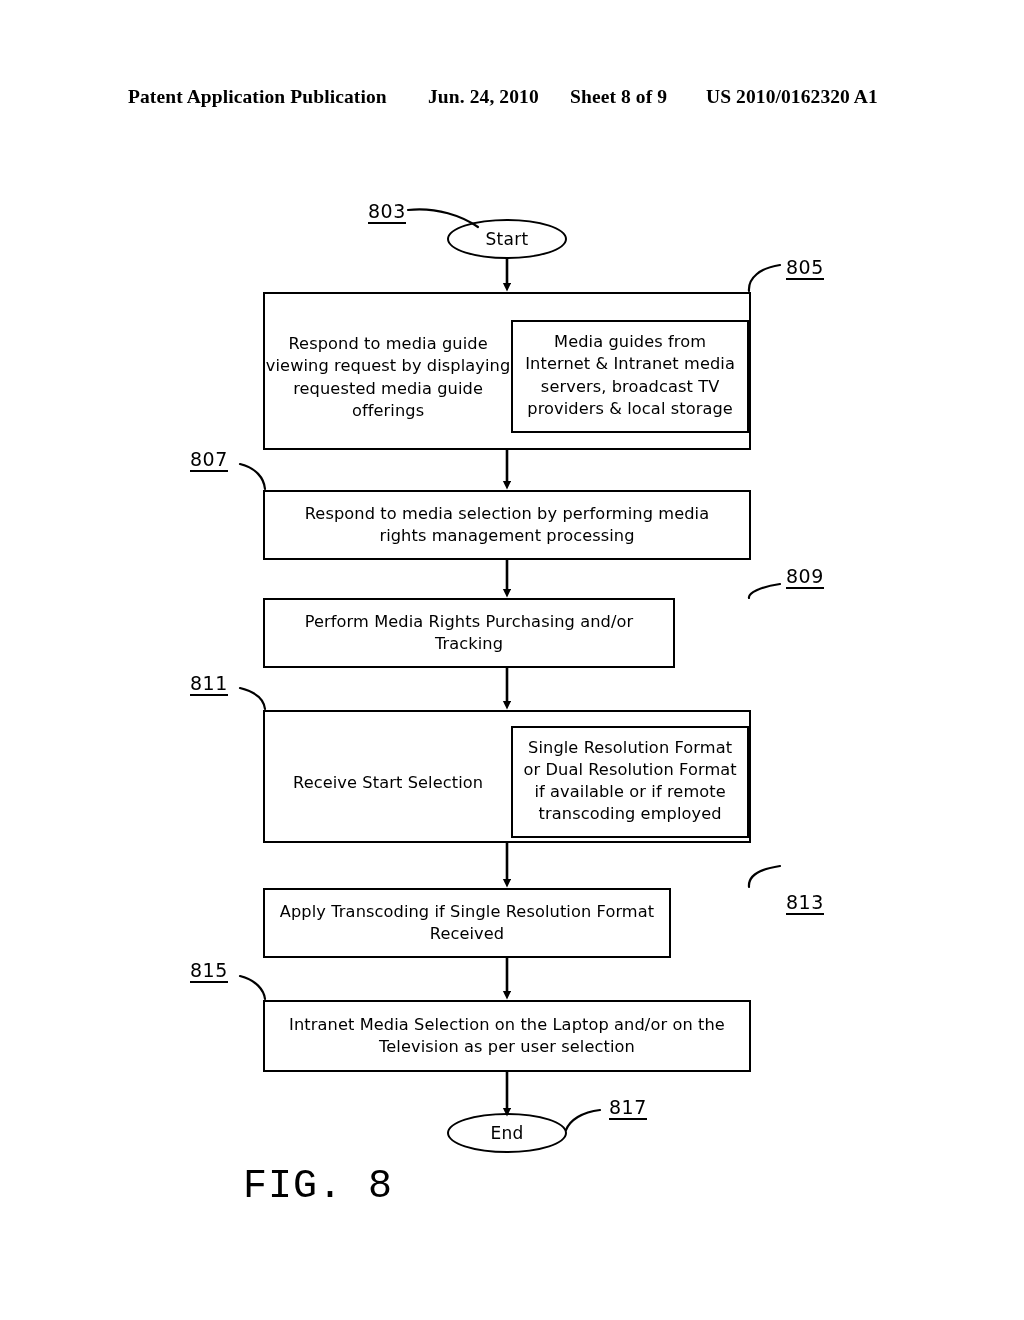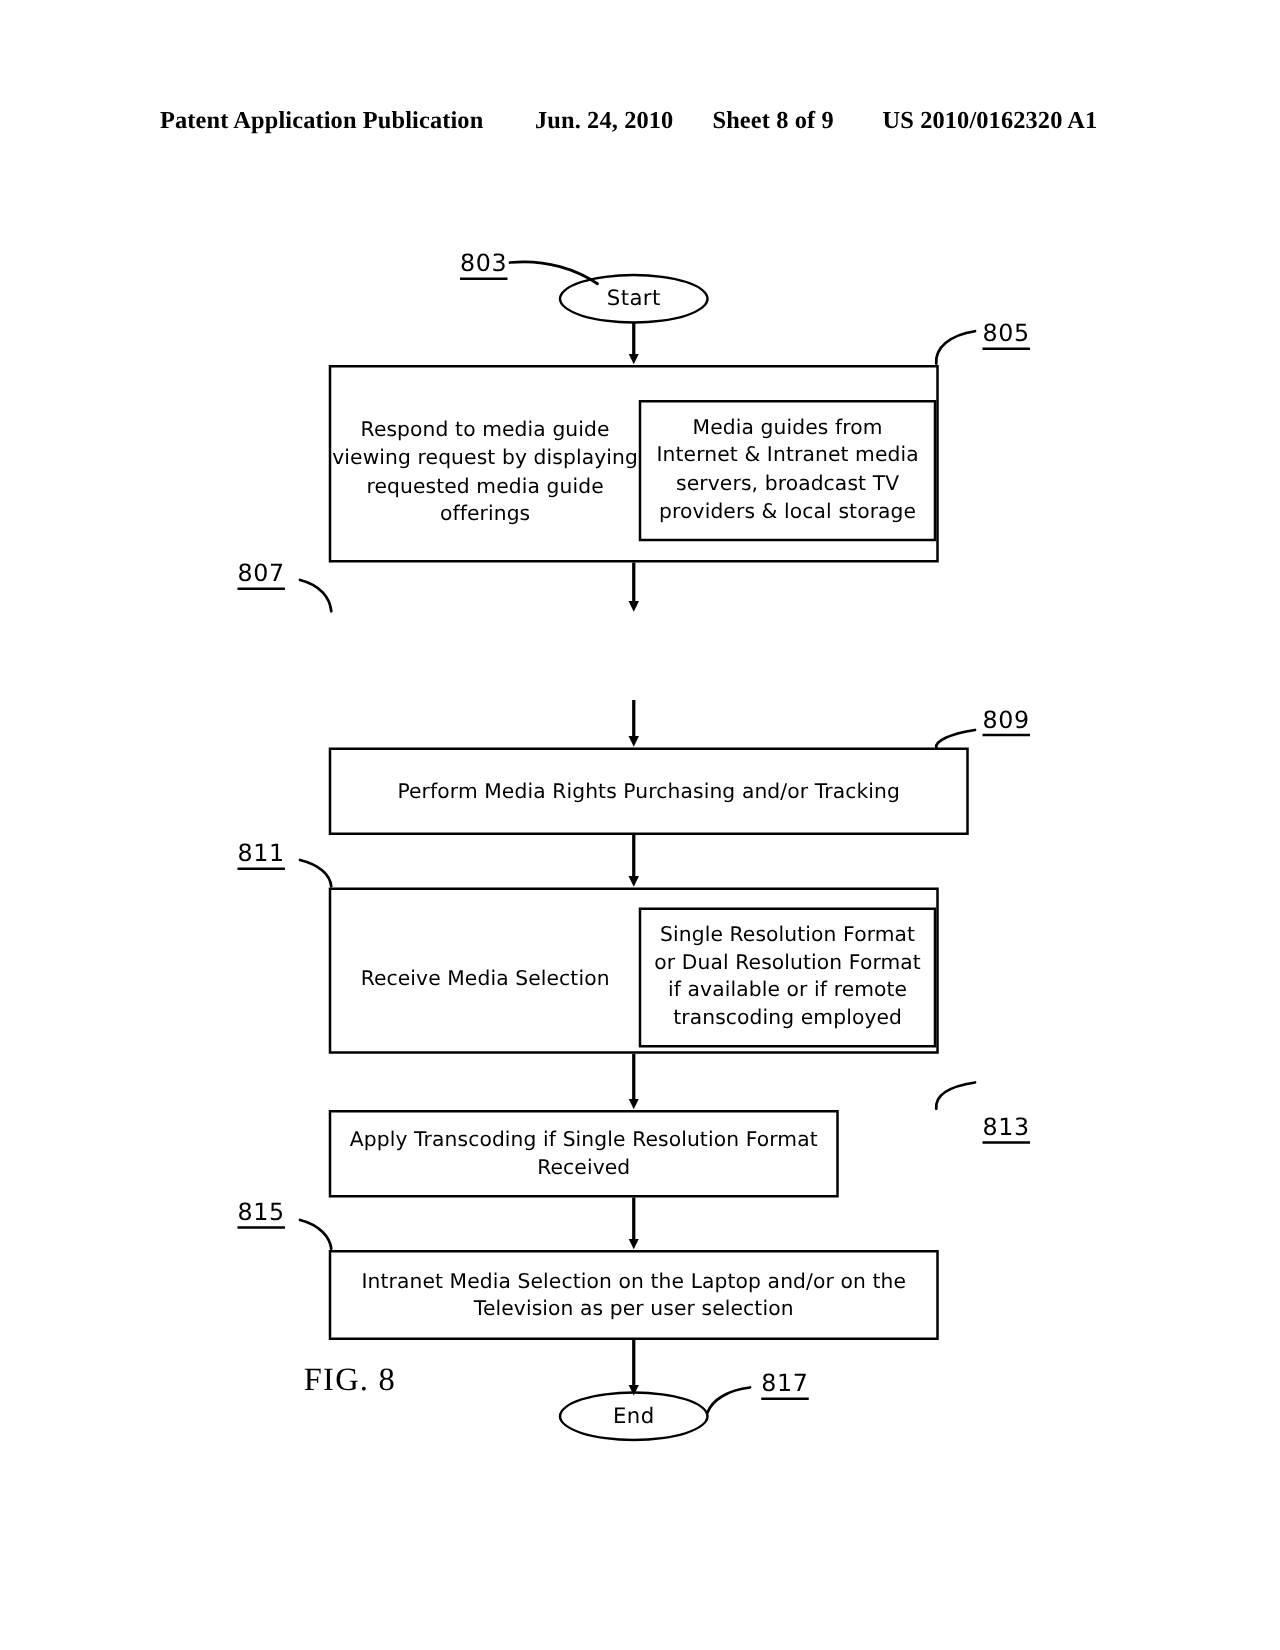--- a/index.html
+++ b/index.html
@@ -117,23 +117,23 @@
     letter-spacing: 0.5px;
     border-bottom: 2.2px solid #000;
     padding-bottom: 0;
     line-height: 1.1;
   }
 
   
   #fig-caption {
     position: absolute;
     left: 243px;
-    top: 1089px;
-    font-family: Liberation Serif, serif;
-    font-size: 26px;
+    top: 1164px;
+    font-family: Liberation Mono, monospace;
+    font-size: 40px;
     letter-spacing: 1px;
     font-weight: normal;
   }
 </style>
 </head>
 <body>
 
 <div id="page-header">
   <span class="hdr-pub">Patent Application Publication</span>
   <span class="hdr-date">Jun. 24, 2010</span>
@@ -183,27 +183,30 @@
     <span class="term-label">Start</span>
   </div>
 
   <div class="node-box" style="left:263px; top:292px; width:488px; height:158px;">
     <div class="box-text box-title">Respond to media guide viewing request by displaying requested media guide offerings</div>
     <div class="inner-box">
       <div class="box-text">Media guides from Internet &amp; Intranet media servers, broadcast TV providers &amp; local storage</div>
     </div>
   </div>
 
-
-  <div class="node-box center-only" style="left:263px; top:598px; width:512px; height:70px;">
+  <div class="node-box center-only" style="left:263px; top:490px; width:488px; height:70px;">
+    <div class="box-text">Respond to media selection by performing media rights management processing</div>
+  </div>
+
+  <div class="node-box center-only" style="left:263px; top:598px; width:412px; height:70px;">
     <div class="box-text">Perform Media Rights Purchasing and/or Tracking</div>
   </div>
 
   <div class="node-box" style="left:263px; top:710px; width:488px; height:133px;">
-    <div class="box-text box-title">Receive Media Selection</div>
+    <div class="box-text box-title">Receive Start Selection</div>
     <div class="inner-box">
       <div class="box-text">Single Resolution Format or Dual Resolution Format if available or if remote transcoding employed</div>
     </div>
   </div>
 
   <div class="node-box center-only" style="left:263px; top:888px; width:408px; height:70px;">
     <div class="box-text">Apply Transcoding if Single Resolution Format Received</div>
   </div>
 
   <div class="node-box center-only" style="left:263px; top:1000px; width:488px; height:72px;">

